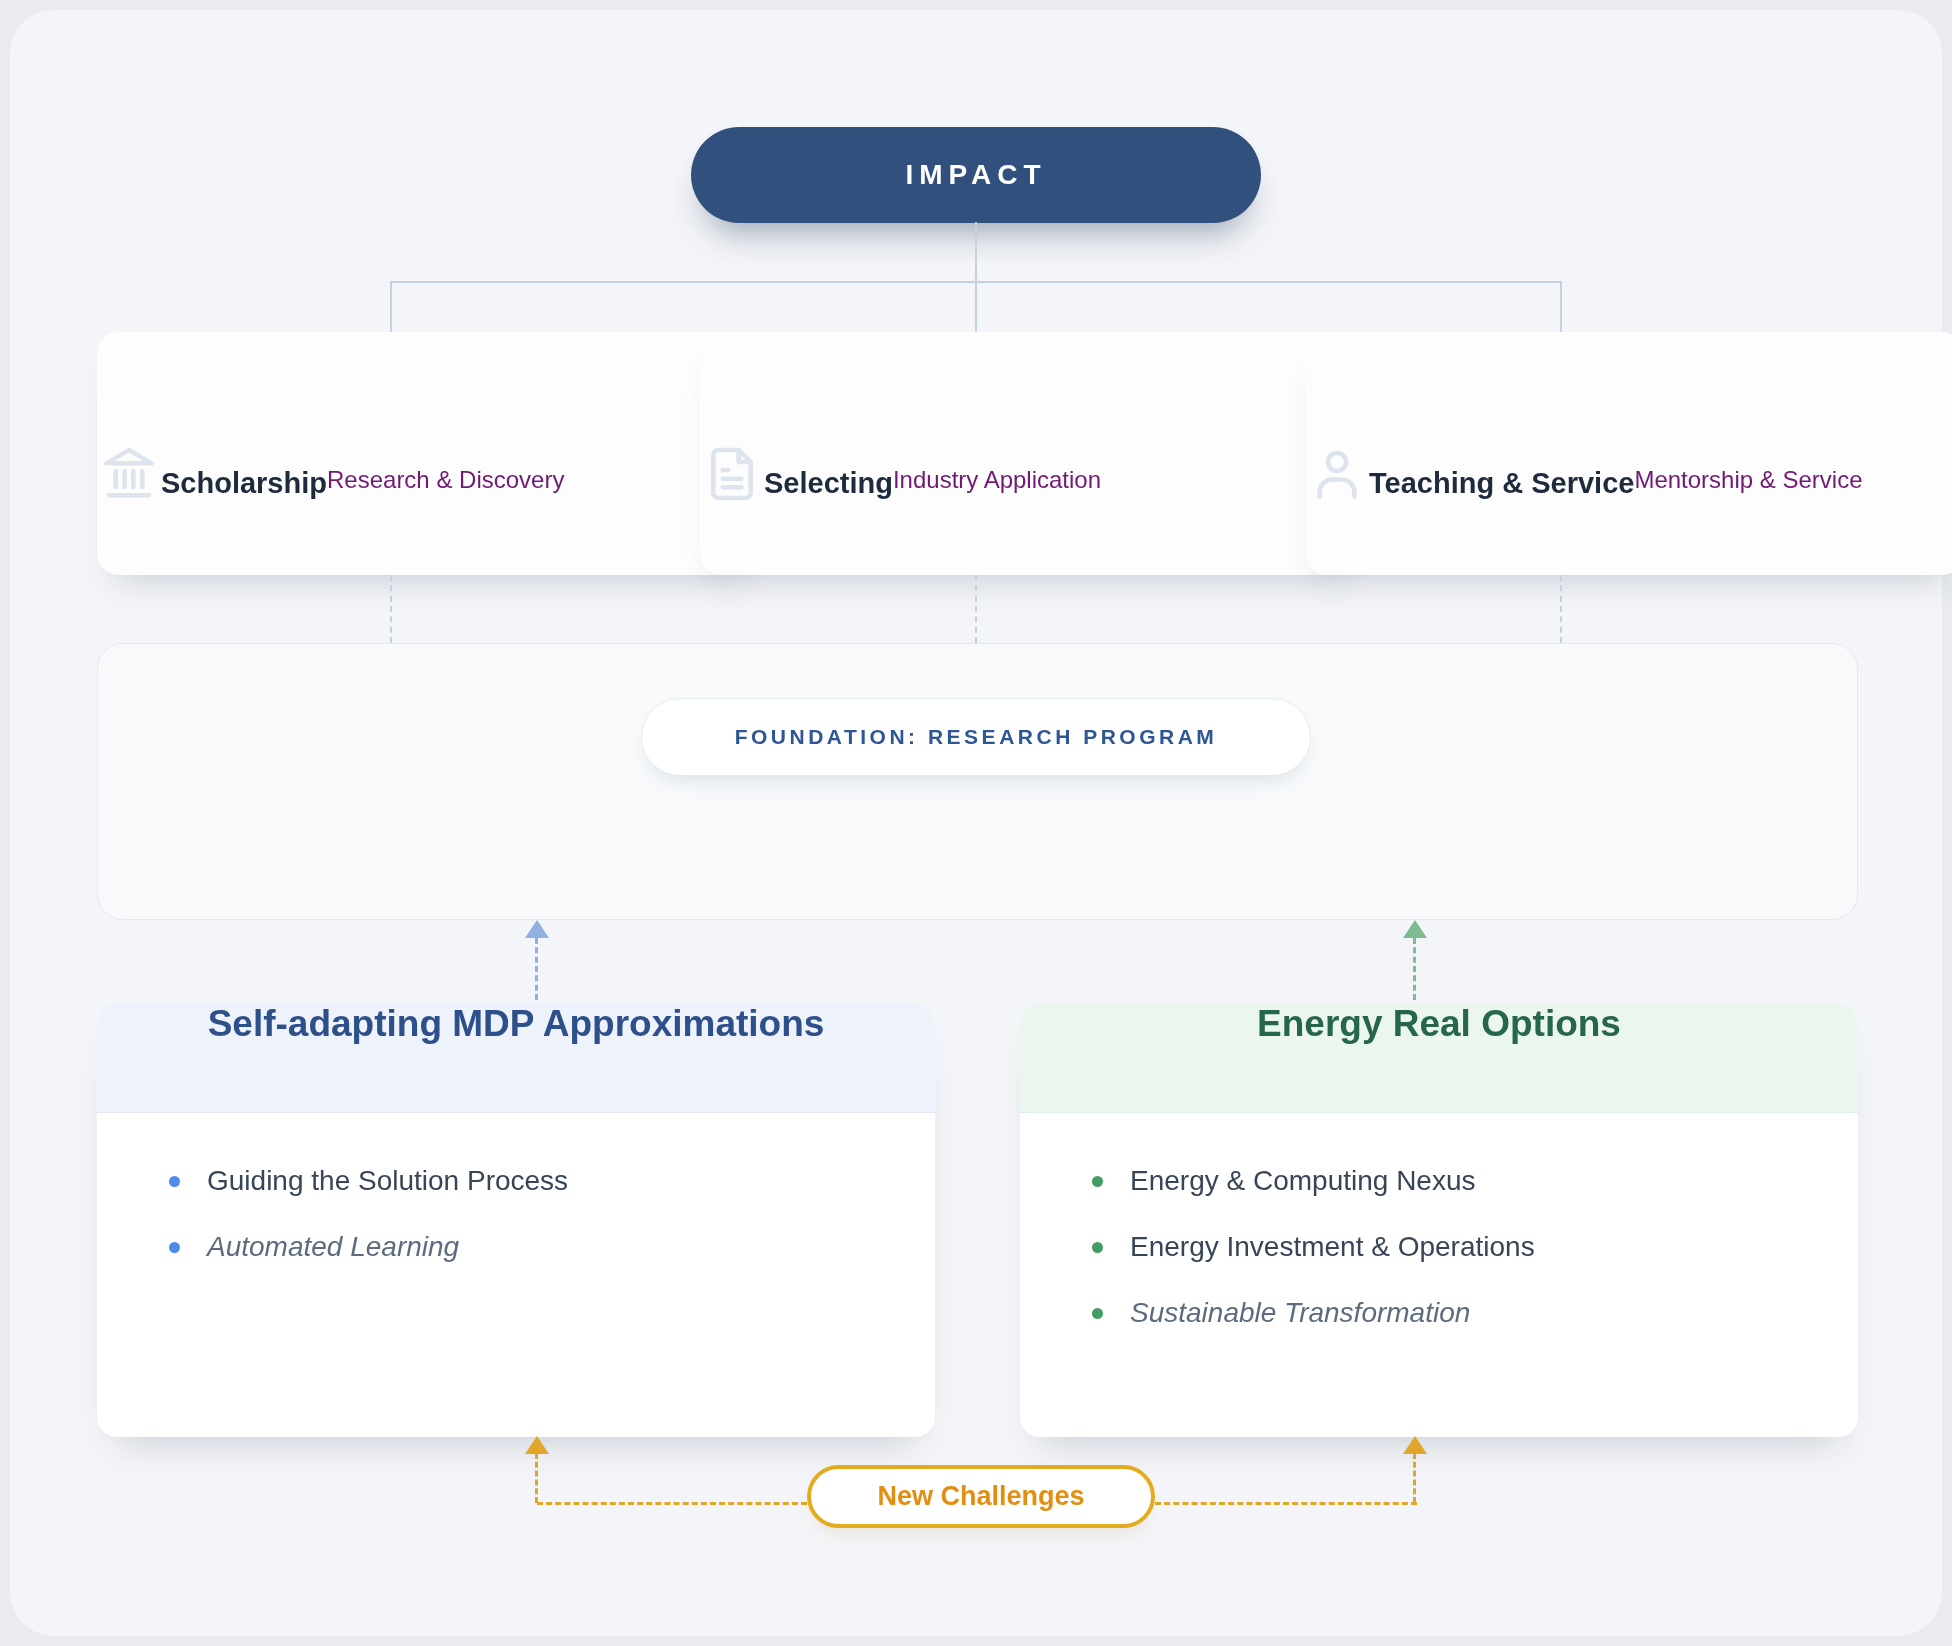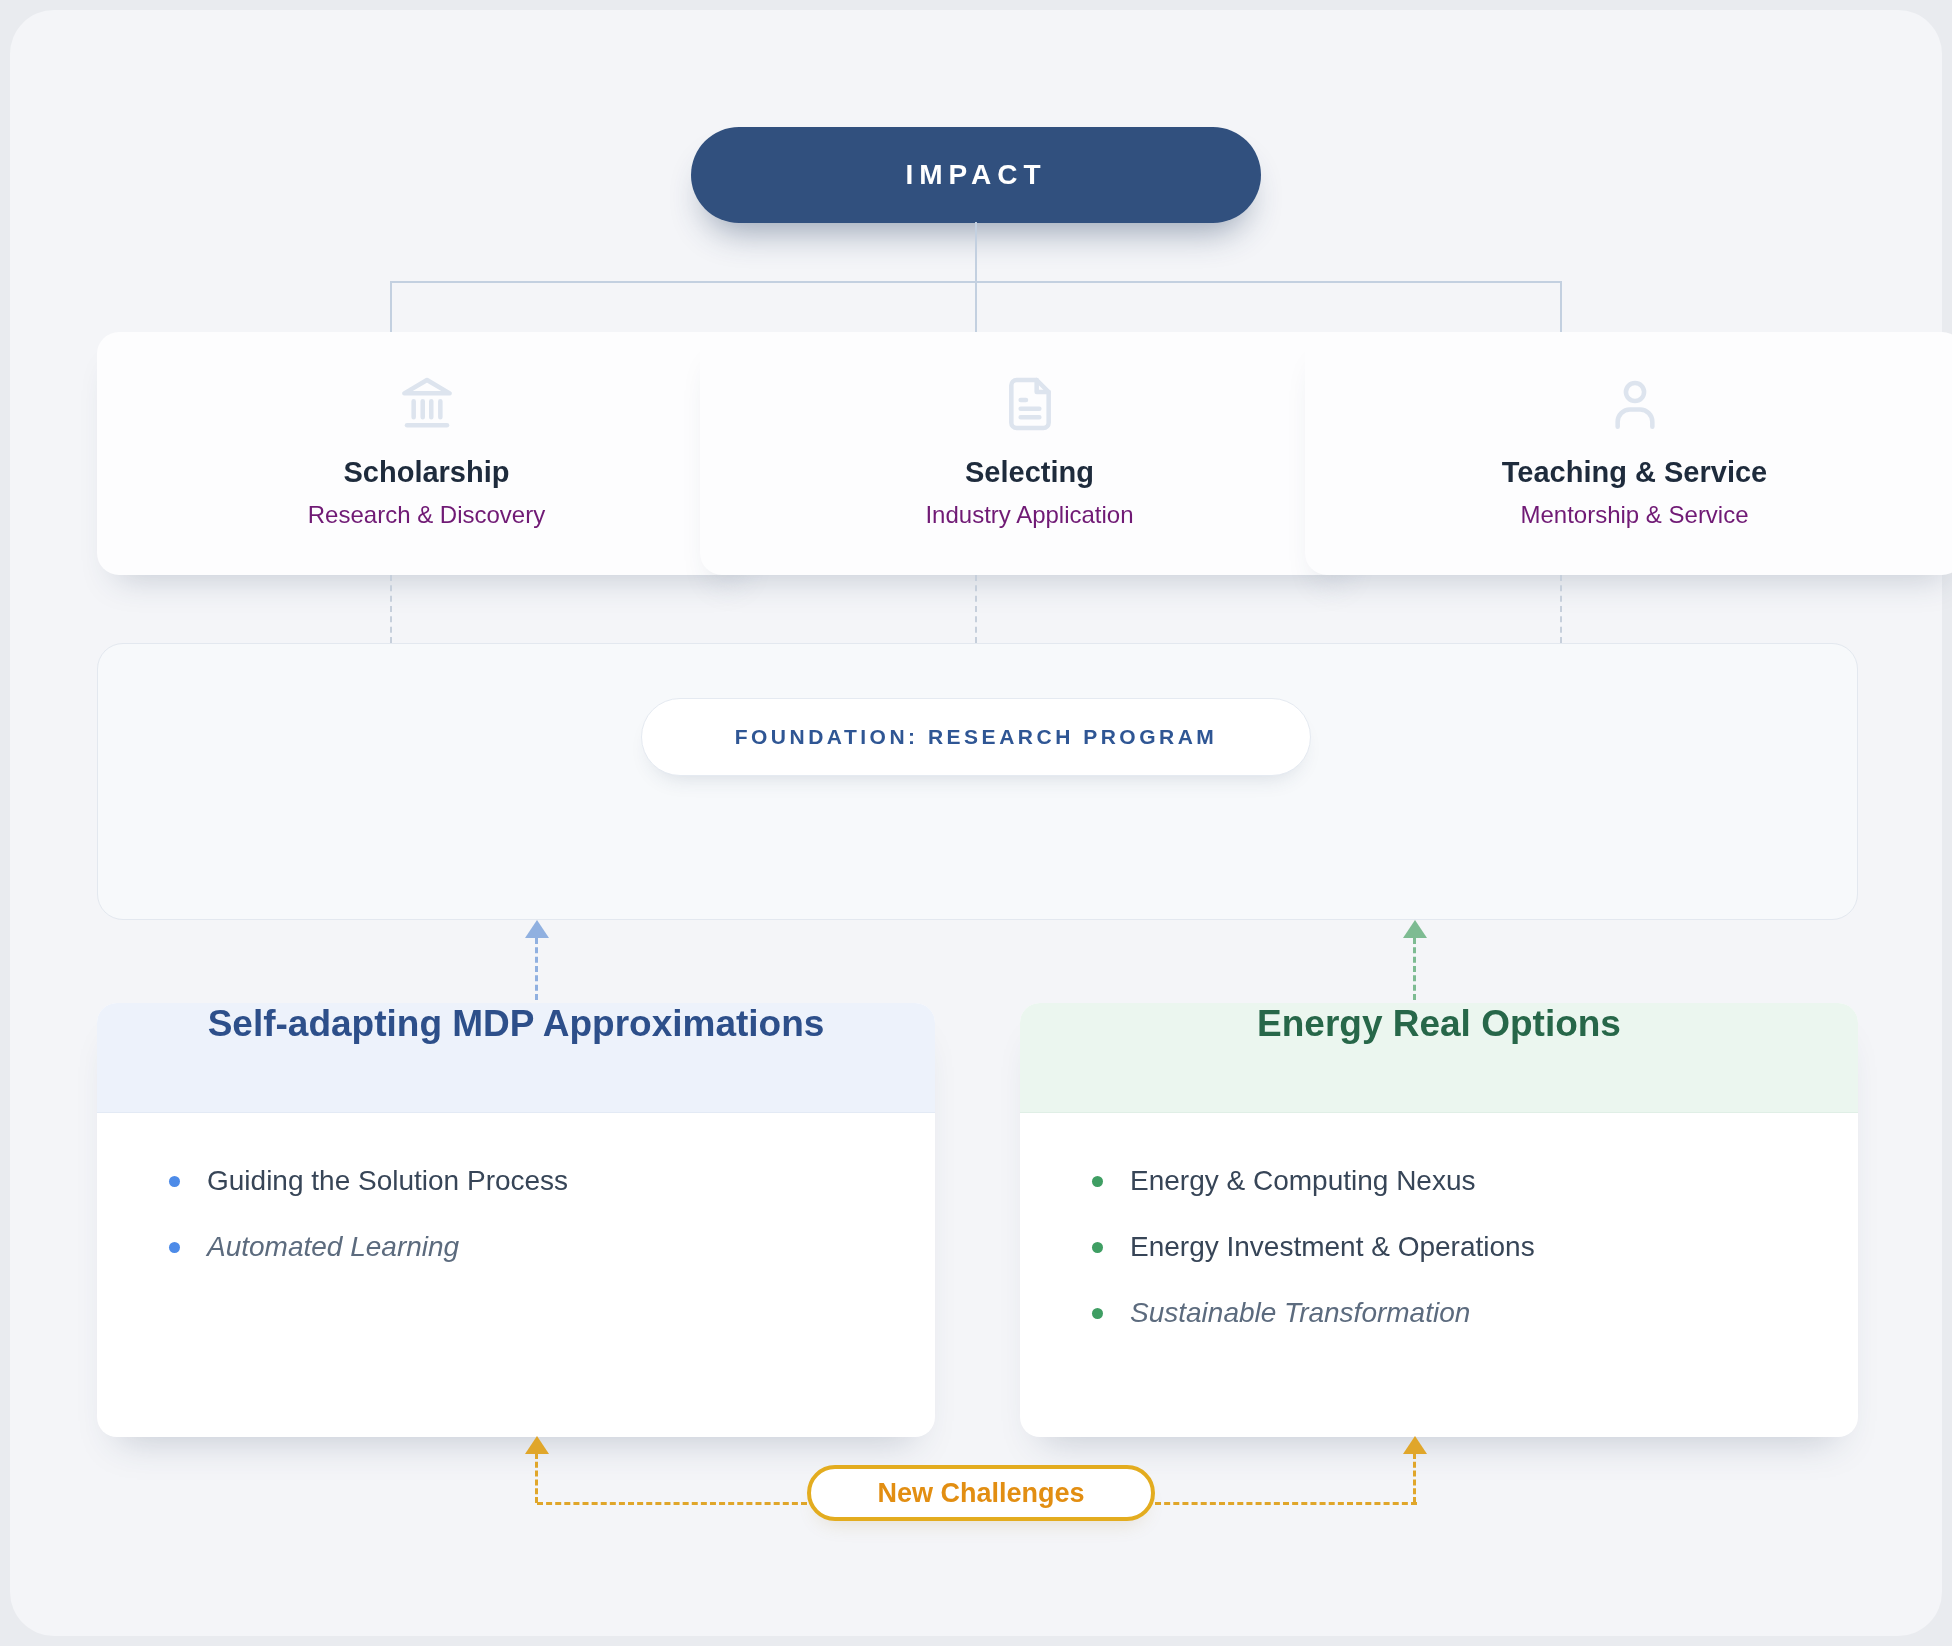--- a/index.html
+++ b/index.html
@@ -29,21 +29,21 @@
   .line { position:absolute; background:#c3d0e0; }
   .line.v { width:2px; }
   .line.h { height:2px; }
   .dash-v { position:absolute; width:0; border-left:2px dashed #c6cfdb; }
 
   
   .pillar-card {
     position:absolute; top:332px; width:659px; height:243px;
     background:#fdfdfe; border-radius:22px;
     box-shadow:0 22px 34px -20px rgba(45,65,95,.25);
-    display:flex; flex-direction:column; align-items:center;
+    display:flex; flex-direction:row; align-items:center;
     padding-top:40px;
   }
   .pillar-icon { width:64px; height:64px; color:#dde4ee; }
   .pillar-icon svg { width:100%; height:100%; }
   .pillar-title { margin-top:20px; font-size:29px; font-weight:700; color:#1e2b3c; }
   .pillar-sub { margin-top:12px; font-size:24px; color:#701a75; }
 
   
   .foundation-box {
     position:absolute; left:97px; top:643px; width:1761px; height:277px;
@@ -90,21 +90,21 @@
   .area-card.green .area-head { background:#ebf6ef; color:#276749; border-bottom:1.5px solid #e0efe6; }
   .area-body { padding:52px 0 0 72px; display:flex; flex-direction:column; gap:34px; }
   .area-item { display:flex; align-items:center; font-size:28px; color:#374557; }
   .area-item .dot { width:11px; height:11px; border-radius:50%; margin-right:27px; flex:none; }
   .area-card.blue  .dot { background:#4d8be8; }
   .area-card.green .dot { background:#3f9e63; }
   .area-item.em { font-style:italic; color:#5c6b7e; }
 
   
   .challenge-pill {
-    position:absolute; left:807px; top:1465px; width:348px; height:56px;
+    position:absolute; left:807px; top:1465px; width:348px; height:63px;
     background:#ffffff; border:4px solid #e3ac1f; border-radius:40px;
     display:flex; align-items:center; justify-content:center;
     color:#e28e12; font-size:27px; font-weight:700;
     box-shadow:0 12px 22px -12px rgba(150,110,20,.2);
   }
   .amber-h { position:absolute; height:0; border-top:3px dashed #e0a62a; }
   .amber-v { position:absolute; width:0; border-left:3px dashed #e0a62a; }
 </style>
 </head>
 <body>

